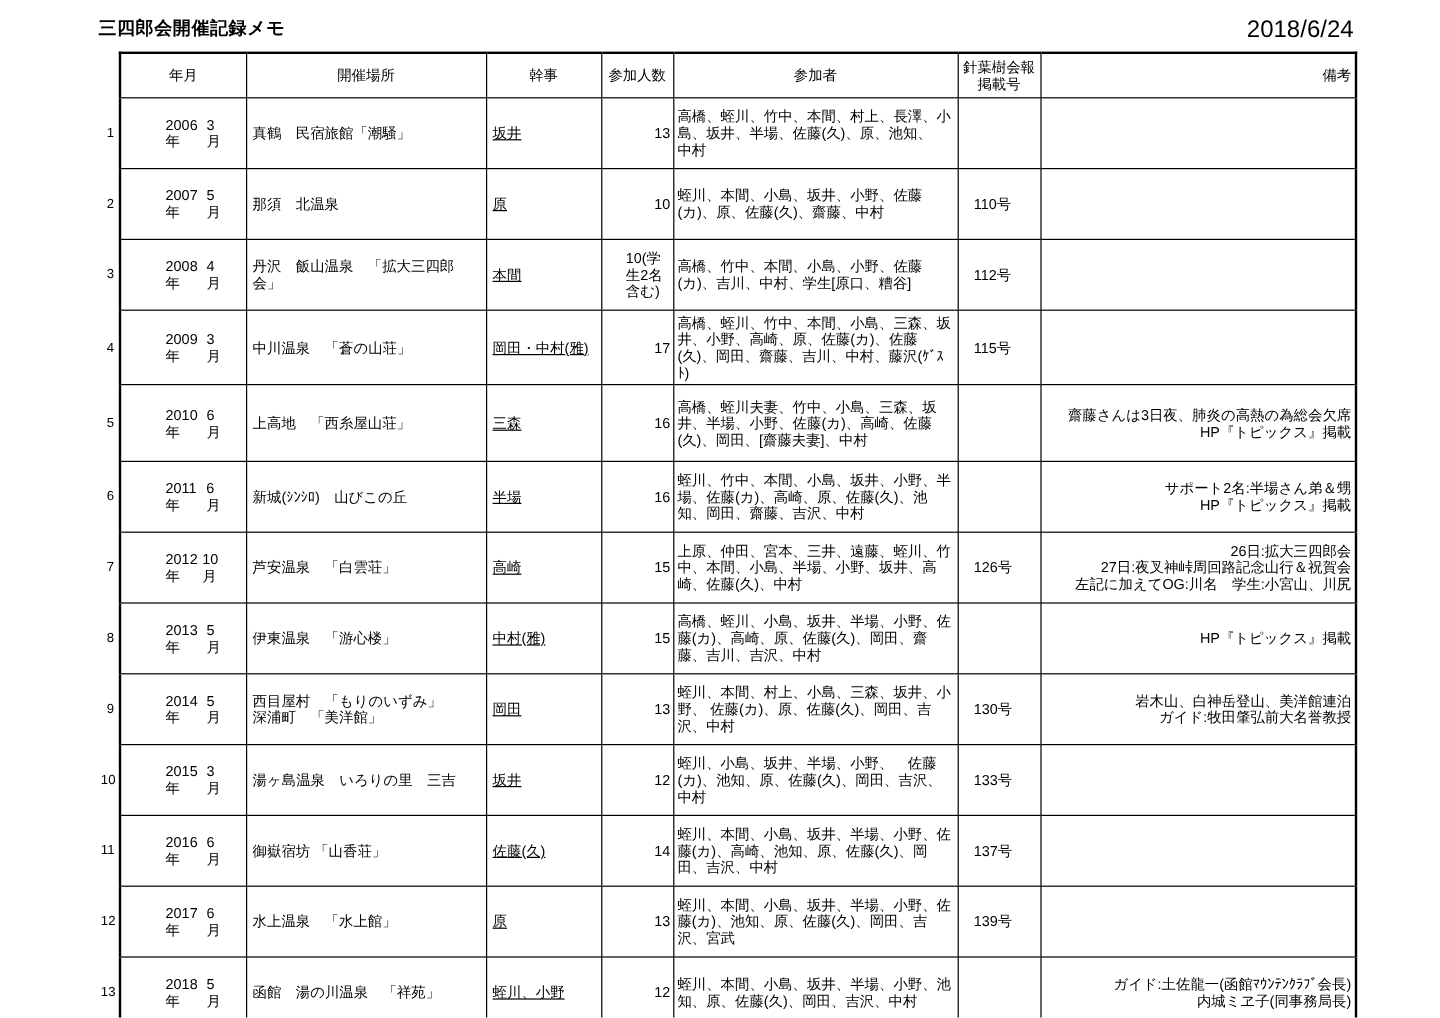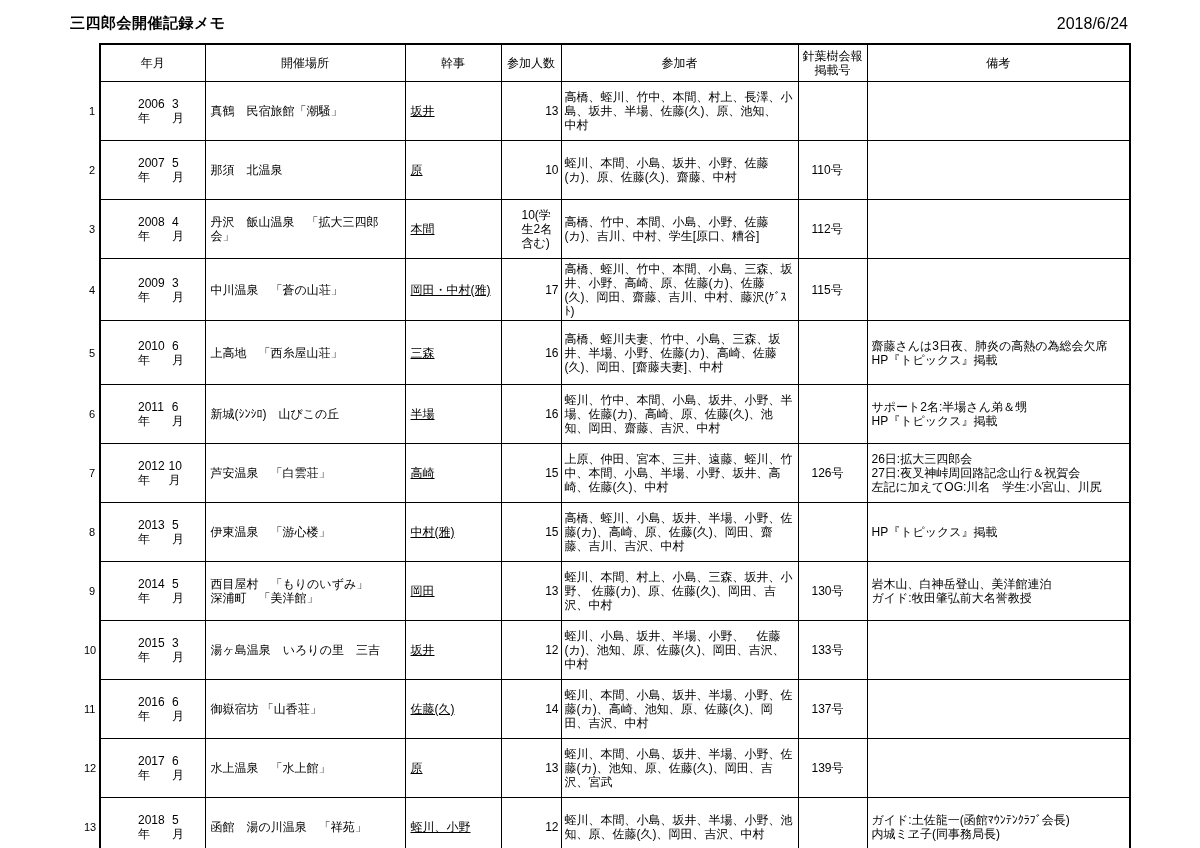--- a/index.html
+++ b/index.html
@@ -1,41 +1,41 @@
 <!DOCTYPE html>
 <html><head>
 <meta charset="utf-8">
 <style>
   html,body{margin:0;padding:0;}
   body{
     width:1200px;height:848px;background:#ffffff;position:relative;
     font-family:"Liberation Sans","DejaVu Sans",sans-serif;color:#000;
     -webkit-font-smoothing:antialiased;
   }
-  .topbar{position:absolute;left:70px;right:72px;top:14px;display:flex;justify-content:space-between;align-items:flex-end;gap:28px;}
+  .topbar{position:absolute;left:82px;right:72px;top:14px;display:flex;justify-content:space-between;align-items:flex-start;gap:28px;}
   .title{font-size:15px;font-weight:700;letter-spacing:.5px;}
-  .date{font-size:16px;font-weight:400;}
+  .date{font-size:20px;font-weight:400;}
   .table-wrap{position:absolute;left:84px;top:43px;}
   table{border-collapse:collapse;table-layout:fixed;width:1046px;}
   col.c-gutter{width:16px;}
   col.c-ym{width:105px;}
   col.c-venue{width:200px;}
   col.c-org{width:96px;}
   col.c-count{width:60px;}
   col.c-part{width:237px;}
   col.c-issue{width:69px;}
   col.c-remarks{width:263px;}
   .cell{
     border:1px solid #000;padding:1px 3px;vertical-align:middle;
     font-size:12px;line-height:14px;white-space:pre-line;word-break:break-all;
     font-weight:400;text-align:left;
   }
   thead .cell{border-top-width:2px;text-align:center;height:34px;}
   .col-ym,thead .hc-ym{border-left-width:2px;}
-  .col-remarks,thead .hc-remarks{border-right-width:2px;}
+  .col-remarks,thead .hc-remarks{border-right-width:2px;text-align:right;}
   tbody tr:last-child .cell{border-bottom-width:2px;}
   .gutter{border:none;background:#fff;font-size:11px;text-align:right;padding:0 4px 0 0;vertical-align:middle;}
   .ym-wrap{display:flex;justify-content:space-between;padding:0 13px 0 5px;margin-left:29px;}
   .col-venue{padding-left:5px;}
   .col-org{padding-left:5px;text-decoration:underline;}
   .col-count{text-align:right;padding-right:2px;}
   .col-count.left{text-align:left;padding-left:20px;}
   .col-issue{padding-left:13px;}
   .col-remarks{padding-left:4px;margin-top:32px;}
 </style>

